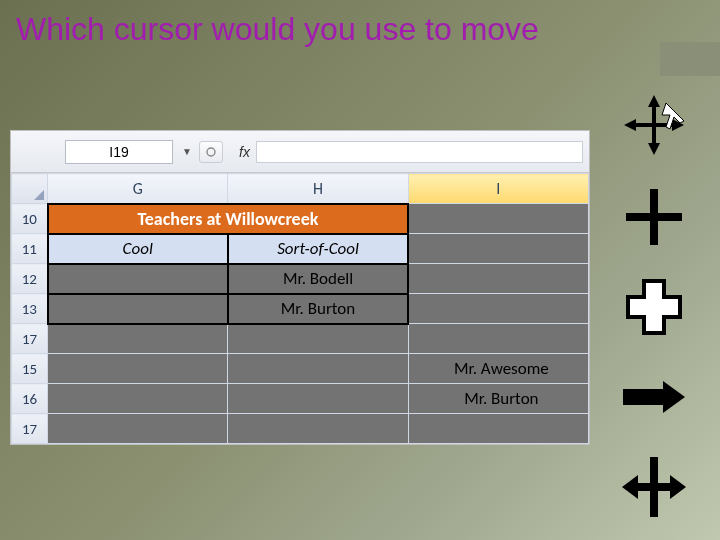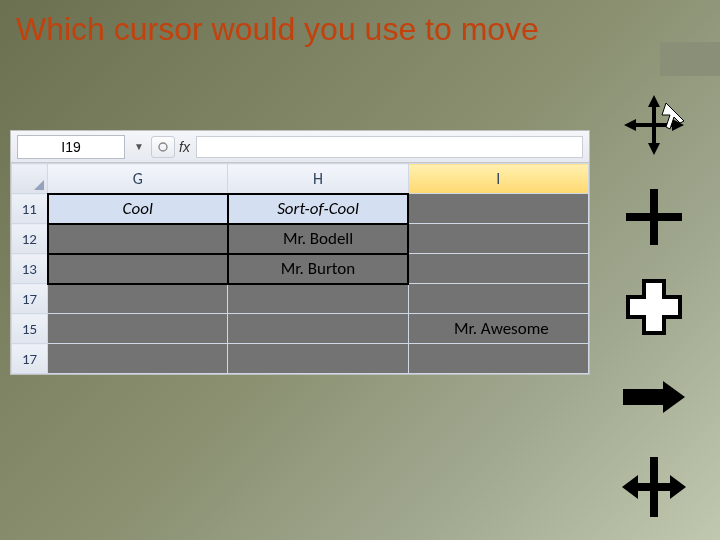--- a/index.html
+++ b/index.html
@@ -7,21 +7,21 @@
     width: 720px;
     height: 540px;
     background: linear-gradient(135deg, #6b7050 0%, #7a8060 25%, #8a9070 50%, #a0a890 75%, #c0c8b0 100%);
     font-family: Arial, sans-serif;
     position: relative;
     overflow: hidden;
   }
   .question {
     padding: 10px 16px 6px 16px;
     font-size: 32px;
-    color: #c2410c;
+    color: #a21caf;
     line-height: 1.2;
     font-family: "Trebuchet MS", Arial, sans-serif;
   }
   .page-accent {
     position: absolute;
     right: 0;
     top: 42px;
     width: 60px;
     height: 34px;
     background: #8a9078;
@@ -30,24 +30,25 @@
     position: absolute;
     left: 10px;
     top: 130px;
     width: 580px;
     background: #fff;
     border: 1px solid #bfbfbf;
   }
   .formula-bar {
     display: flex;
     align-items: center;
-    height: 32px;
+    height: 42px;
     border-bottom: 1px solid #c8c8c8;
     background: linear-gradient(#f4f6fa,#e6e9ef);
     font-size: 15px;
+    padding-left: 48px;
   }
   .name-box {
     width: 108px;
     height: 24px;
     margin: 0 6px;
     background: #fff;
     border: 1px solid #b6bdc7;
     text-align: center;
     line-height: 22px;
     font-size: 14px;
@@ -61,21 +62,21 @@
     width: 24px; height:22px; border:1px solid #c8cdd6;
     margin-left:4px; background:linear-gradient(#fdfdfd,#e8ebf1);
     border-radius:3px;
     display:flex; align-items:center; justify-content:center;
     font-size:12px;
   }
   .fx {
     font-style: italic;
     font-size: 14px;
     color:#333;
-    margin-left:4px;
+    margin-left:16px;
   }
   .fb-input {
     flex:1; height:22px; margin:0 6px; background:#fff;
     border:1px solid #c8cdd6;
   }
   table.sheet {
     border-collapse: collapse;
     width: 100%;
     font-family: Calibri, Arial, sans-serif;
     font-size: 17px;
@@ -170,20 +171,25 @@
     <tbody>
         <tr>
       <th class="corner">
             <div class="corner-tri"></div>
           </th>
       <th style="width:180px">G</th>
       <th style="width:180px">H</th>
       <th class="sel" style="width:180px">I</th>
     </tr>
     <tr>
+      <td class="rowhdr">10</td>
+      <td colspan="2" class="title-cell">Teachers at Willowcreek</td>
+      <td></td>
+    </tr>
+    <tr>
       <td class="rowhdr">11</td>
       <td class="hdr-cell">Cool</td>
       <td class="hdr-cell">Sort-of-Cool</td>
       <td></td>
     </tr>
     <tr>
       <td class="rowhdr">12</td>
       <td class="bordered"></td>
       <td class="bordered">Mr. Bodell</td>
       <td></td>
@@ -198,20 +204,26 @@
       <td class="rowhdr">17</td>
       <td></td>
       <td></td>
       <td></td>
     </tr>
     <tr>
       <td class="rowhdr">15</td>
       <td></td>
       <td></td>
       <td class="plain">Mr. Awesome</td>
+    </tr>
+    <tr>
+      <td class="rowhdr">16</td>
+      <td></td>
+      <td></td>
+      <td class="plain">Mr. Burton</td>
     </tr>
     <tr>
       <td class="rowhdr">17</td>
       <td></td>
       <td></td>
       <td></td>
     </tr>
   </tbody>
     </table>
 </div>

